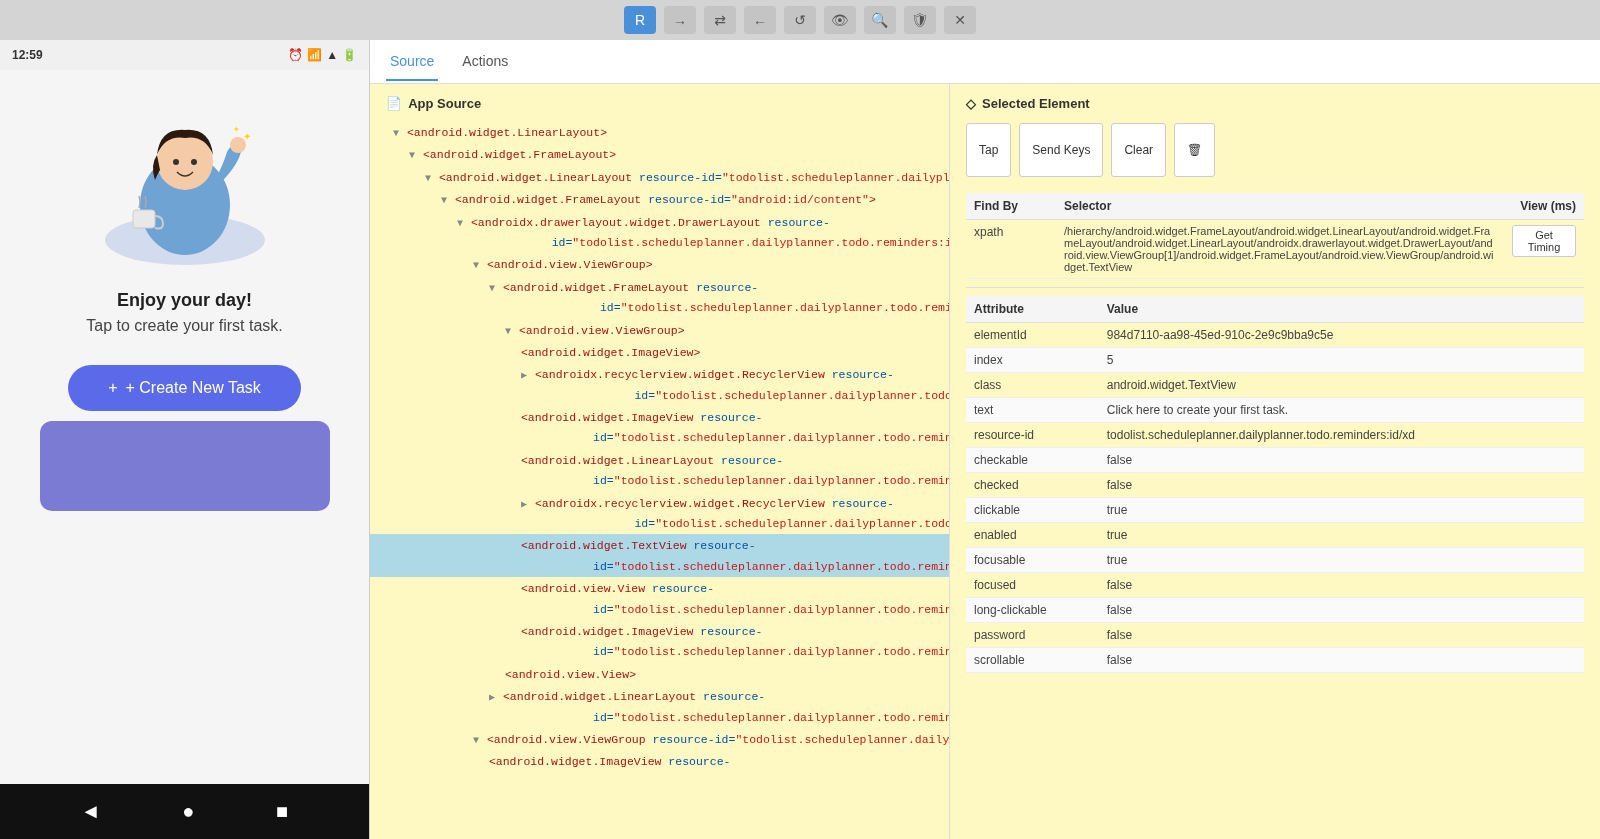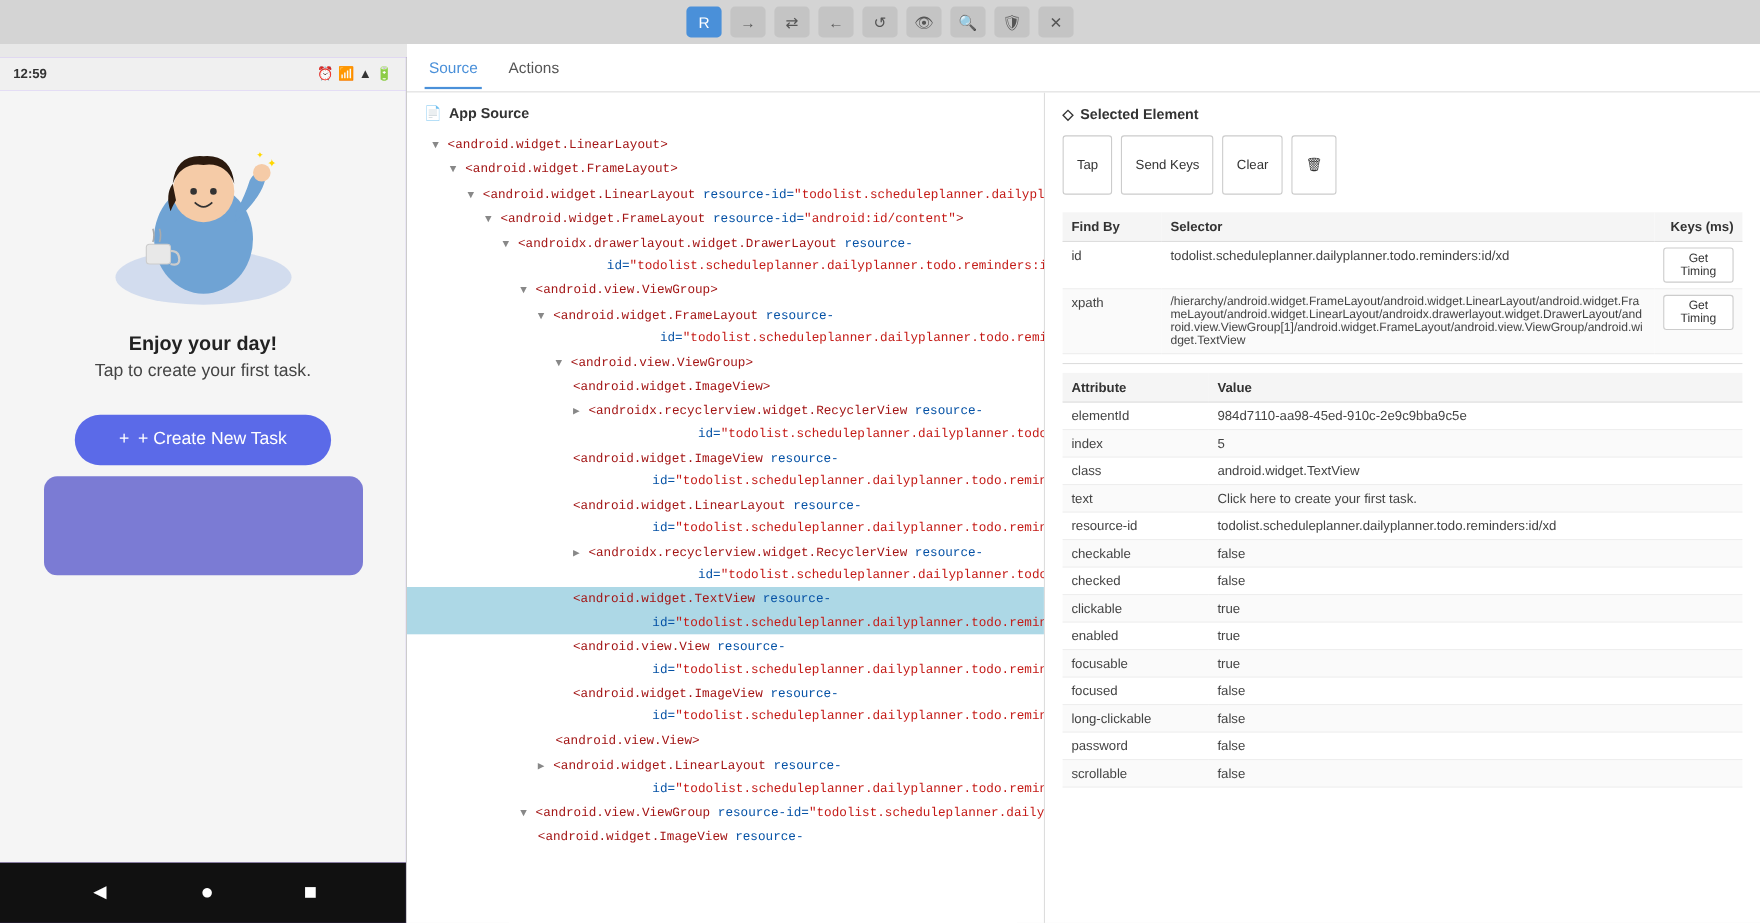--- a/index.html
+++ b/index.html
@@ -29,26 +29,25 @@
     
     .main-area {
       display: flex;
       flex: 1;
       overflow: hidden;
     }
 
     
     .phone-panel {
       width: 370px;
-      background: #8b5cf6;
+      background: #7f1d1d;
       flex-shrink: 0;
       display: flex;
       flex-direction: column;
       border-right: 1px solid #ccc;
-      margin-top: 12px;
     }
     .phone-status-bar {
       height: 30px;
       background: #f0f0f0;
       display: flex;
       align-items: center;
       padding: 0 12px;
       font-size: 12px;
       font-weight: 600;
       color: #333;
@@ -107,21 +106,21 @@
       background: #7b7bd4;
       border-radius: 12px;
       margin-top: 10px;
     }
 
     
     .inspector-panel {
       flex: 1;
       display: flex;
       flex-direction: column;
-      background: #ffffff;
+      background: #fef9c3;
     }
 
     
     .tabs-bar {
       display: flex;
       align-items: center;
       padding: 0 16px;
       border-bottom: 1px solid #ddd;
       height: 44px;
       gap: 20px;
@@ -477,31 +476,24 @@
           <button class="action-btn">Send Keys</button>
           <button class="action-btn">Clear</button>
           <button class="action-btn">🗑</button>
         </div>
 
         <table class="attr-table">
           <thead>
             <tr>
               <th class="find-by">Find By</th>
               <th class="selector">Selector</th>
-              <th class="timing">Keys (ms)</th>
+              <th class="timing">View (ms)</th>
             </tr>
           </thead>
           <tbody>
-            <tr>
-              <td>id</td>
-              <td>todolist.scheduleplanner.dailyplanner.todo.reminders:id/xd</td>
-              <td>
-                <button class="get-timing-btn">Get Timing</button>
-              </td>
-            </tr>
             <tr>
               <td>xpath</td>
               <td style="font-size:11px; word-break:break-all;">/hierarchy/android.widget.FrameLayout/android.widget.LinearLayout/android.widget.FrameLayout/android.widget.LinearLayout/androidx.drawerlayout.widget.DrawerLayout/android.view.ViewGroup[1]/android.widget.FrameLayout/android.view.ViewGroup/android.widget.TextView</td>
               <td>
                 <button class="get-timing-btn">Get Timing</button>
               </td>
             </tr>
           </tbody>
         </table>
 

